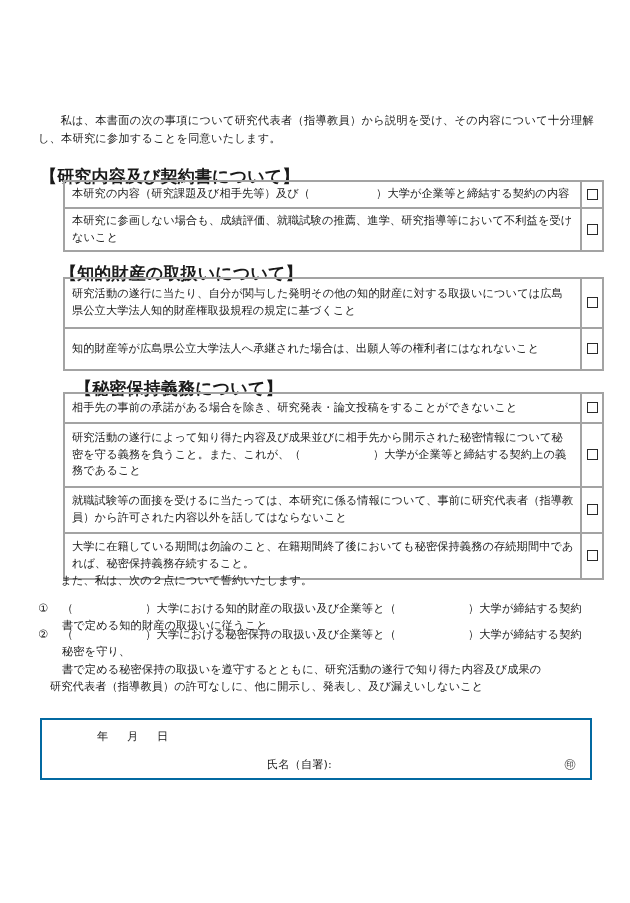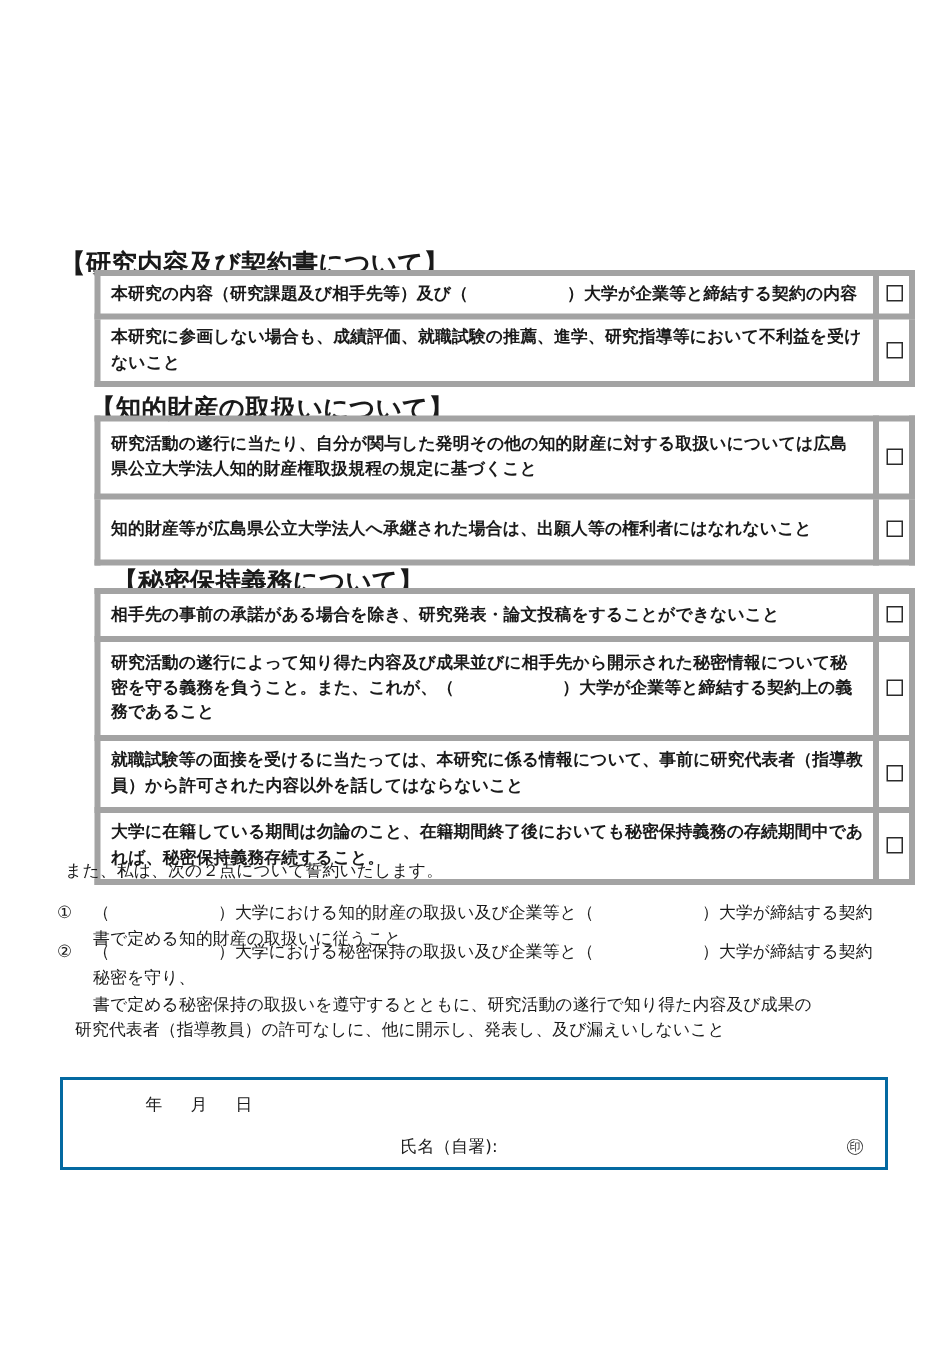--- a/index.html
+++ b/index.html
@@ -44,26 +44,25 @@
     font-size: 17px;
   }
 
   table.form-table {
     position: absolute;
     border-collapse: collapse;
     table-layout: fixed;
     font-size: 11.2px;
   }
   table.form-table td {
-    border: 4px solid #a3a3a3;
+    border: 2px solid #a3a3a3;
     vertical-align: middle;
     padding: 4px 6px 4px 7px;
     letter-spacing: 0.01em;
     line-height: 1.5;
-    font-weight: bold;
   }
   table.form-table td.txt {
     width: 502px;
   }
   table.form-table td.chk {
     width: 20px;
     text-align: center;
     padding: 0;
   }
   .checkbox {
@@ -72,21 +71,21 @@
     height: 9px;
     border: 1px solid #2b2b2b;
     background: #ffffff;
     vertical-align: middle;
   }
   .blank-sm { display: inline-block; width: 66px; }
   .blank-md { display: inline-block; width: 72px; }
 
   .pledge-intro {
     position: absolute;
-    left: 21px;
+    left: 38px;
     top: 572px;
     letter-spacing: 0.01em;
   }
   .pledge-intro .indent { display: inline-block; width: 2em; }
 
   .pledge-item {
     position: absolute;
     left: 38px;
     width: 560px;
     letter-spacing: 0.01em;
@@ -135,20 +134,21 @@
     right: 14px;
     top: 35px;
     font-size: 12px;
   }
 </style>
 </head>
 <body>
 
 <div class="page">
 
+  <p class="intro"><span class="indent"></span><span>私は、本書面の次の事項について研究代表者（指導教員）から説明を受け、その内容について十分理解し、本研究に参加することを同意いたします。</span></p>
 
   <div class="section-heading" style="top:163px;">【研究内容及び契約書について】</div>
   <table class="form-table" style="left:63px; top:180px; width:518px;">
     <tbody>
       <tr>
         <td class="txt"><span>本研究の内容（研究課題及び相手先等）及び（</span><span class="blank-sm"></span><span>）大学が企業等と締結する契約の内容</span></td>
         <td class="chk"><span class="checkbox"></span></td>
       </tr>
       <tr>
         <td class="txt">本研究に参画しない場合も、成績評価、就職試験の推薦、進学、研究指導等において不利益を受けないこと</td>

